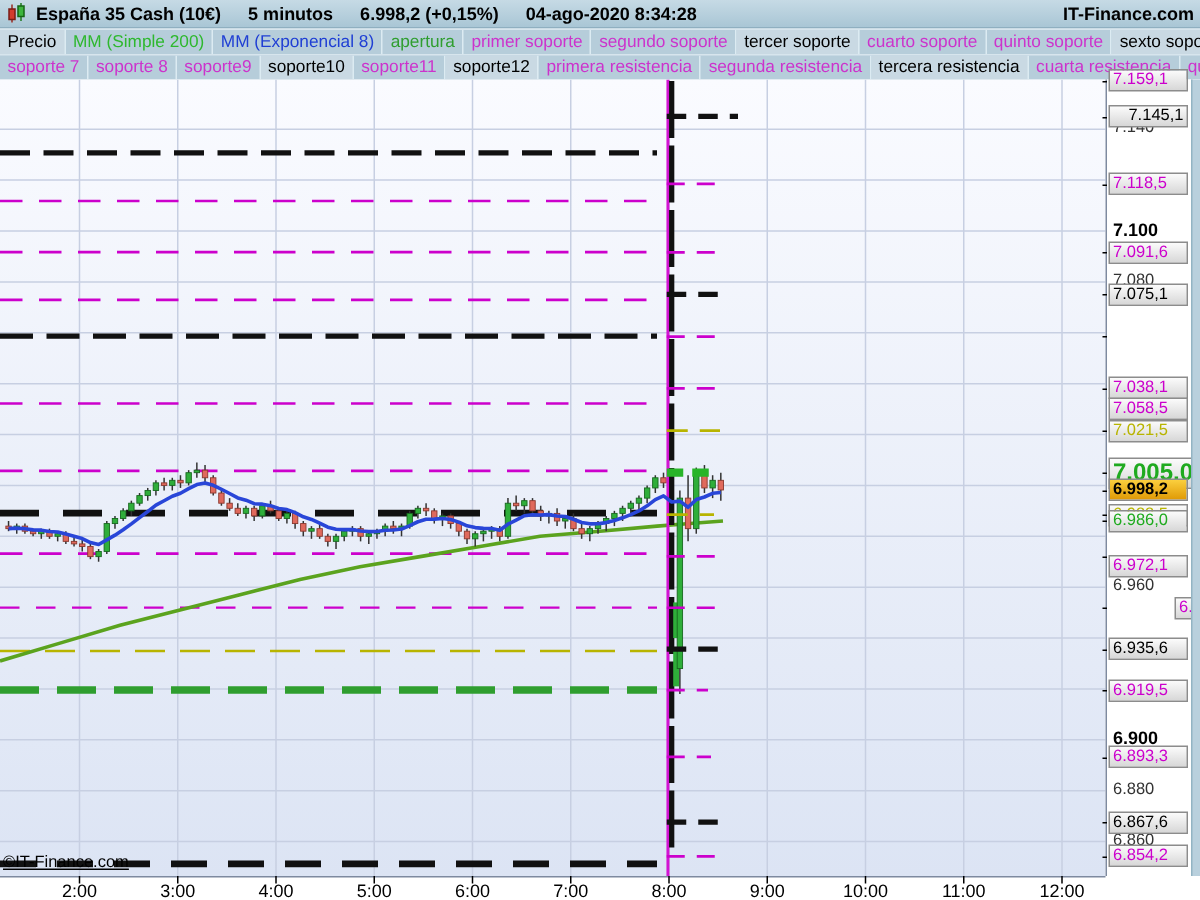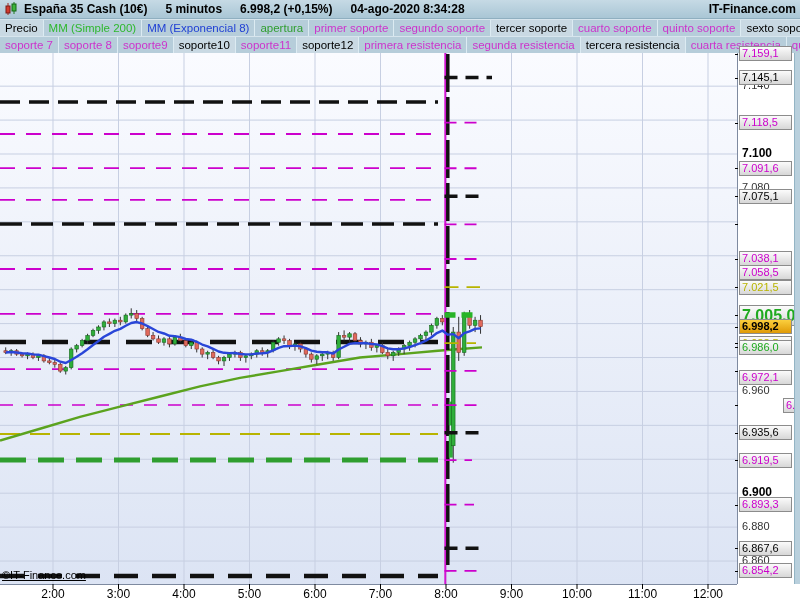--- a/index.html
+++ b/index.html
@@ -325,21 +325,21 @@
   <div id="price-axis">
       <div class="gridlabel" style="top: 26.16px;">7.140</div>
       <div class="gridlabel bold" style="top: 93px;">7.100</div>
       <div class="gridlabel" style="top: 127.92px;">7.080</div>
       <div class="gridlabel" style="top: 331.44px;">6.960</div>
       <div class="gridlabel bold" style="top: 432.2px;">6.900</div>
       <div class="gridlabel" style="top: 467.12px;">6.880</div>
       <div class="gridlabel" style="top: 501.04px;">6.860</div>
       <div class="pbox" style="top: -6.7336px; color: rgb(204, 0, 204);">7.159,1</div>
       <div class="ptick" style="top: 0.7664px;"></div>
-      <div class="pbox" style="top: 17.0104px; color: rgb(0, 0, 0);">7.145,1</div>
+      <div class="pbox" style="top: 17.0104px; color: rgb(0, 0, 0); text-align: right;">7.145,1</div>
       <div class="ptick" style="top: 24.5104px;"></div>
       <div class="pbox" style="top: 62.124px; color: rgb(204, 0, 204);">7.118,5</div>
       <div class="ptick" style="top: 69.624px;"></div>
       <div class="pbox" style="top: 107.746px; color: rgb(204, 0, 204);">7.091,6</div>
       <div class="ptick" style="top: 115.246px;"></div>
       <div class="pbox" style="top: 135.73px; color: rgb(0, 0, 0);">7.075,1</div>
       <div class="ptick" style="top: 143.23px;"></div>
       <div class="pbox" style="top: 163.884px; color: rgb(204, 0, 204); margin-top: 48px;">7.058,5</div>
       <div class="ptick" style="top: 171.384px;"></div>
       <div class="pbox" style="top: 198.482px; color: rgb(204, 0, 204);">7.038,1</div>

